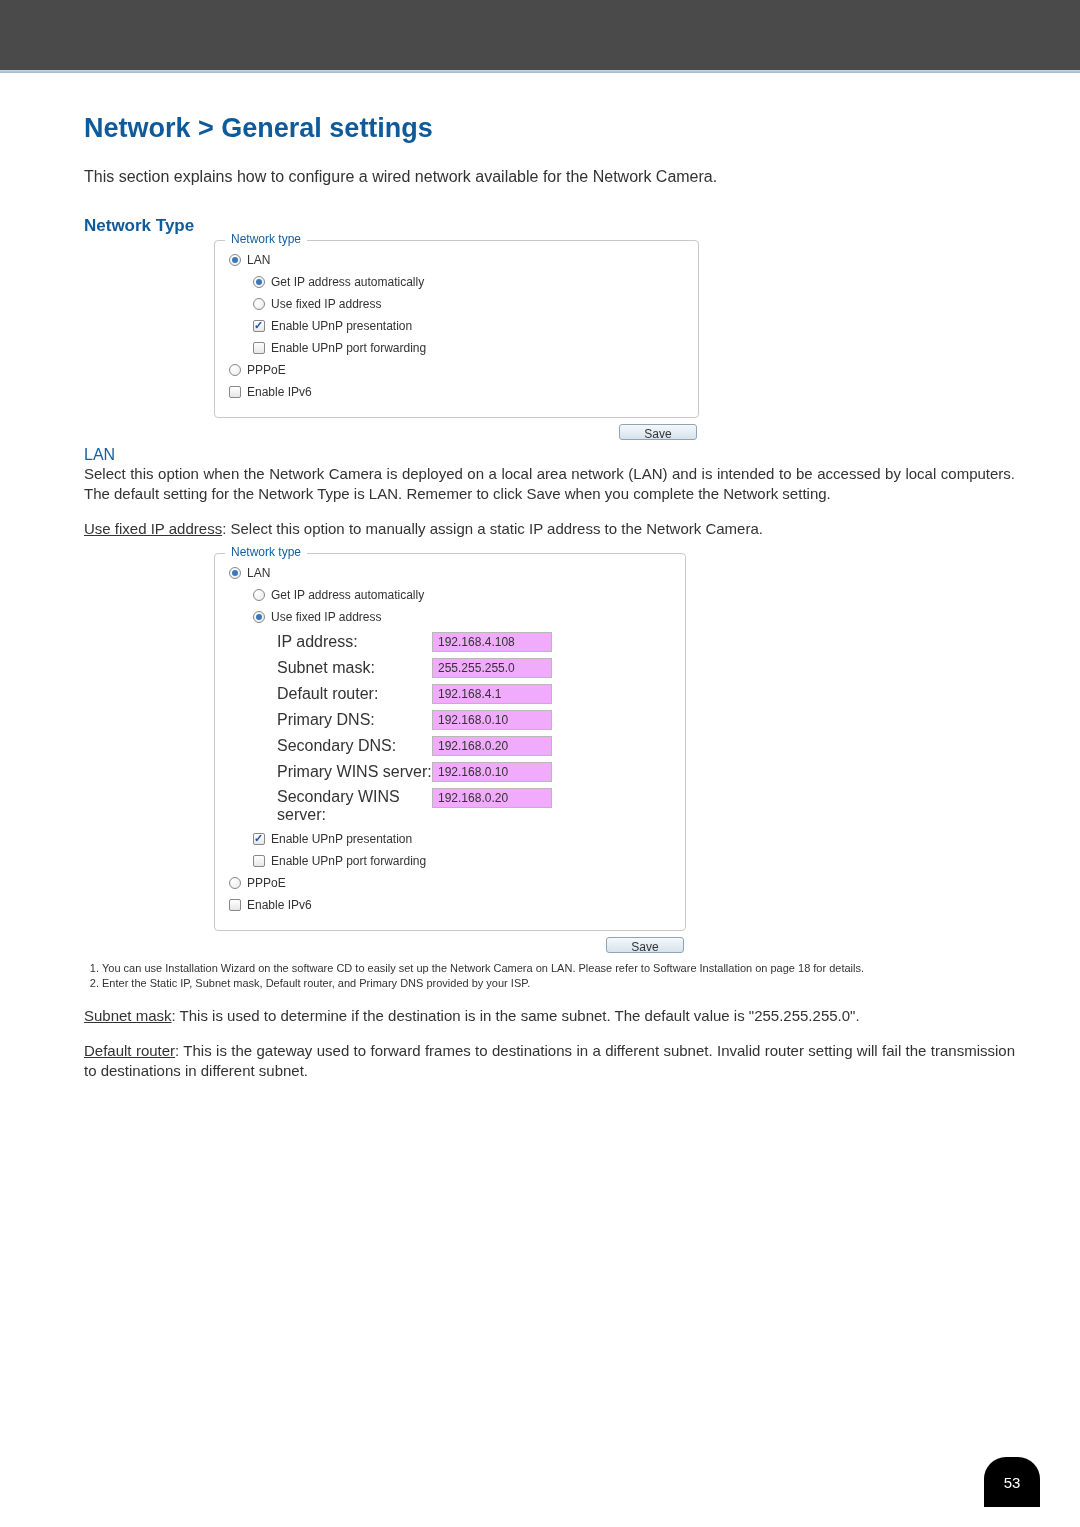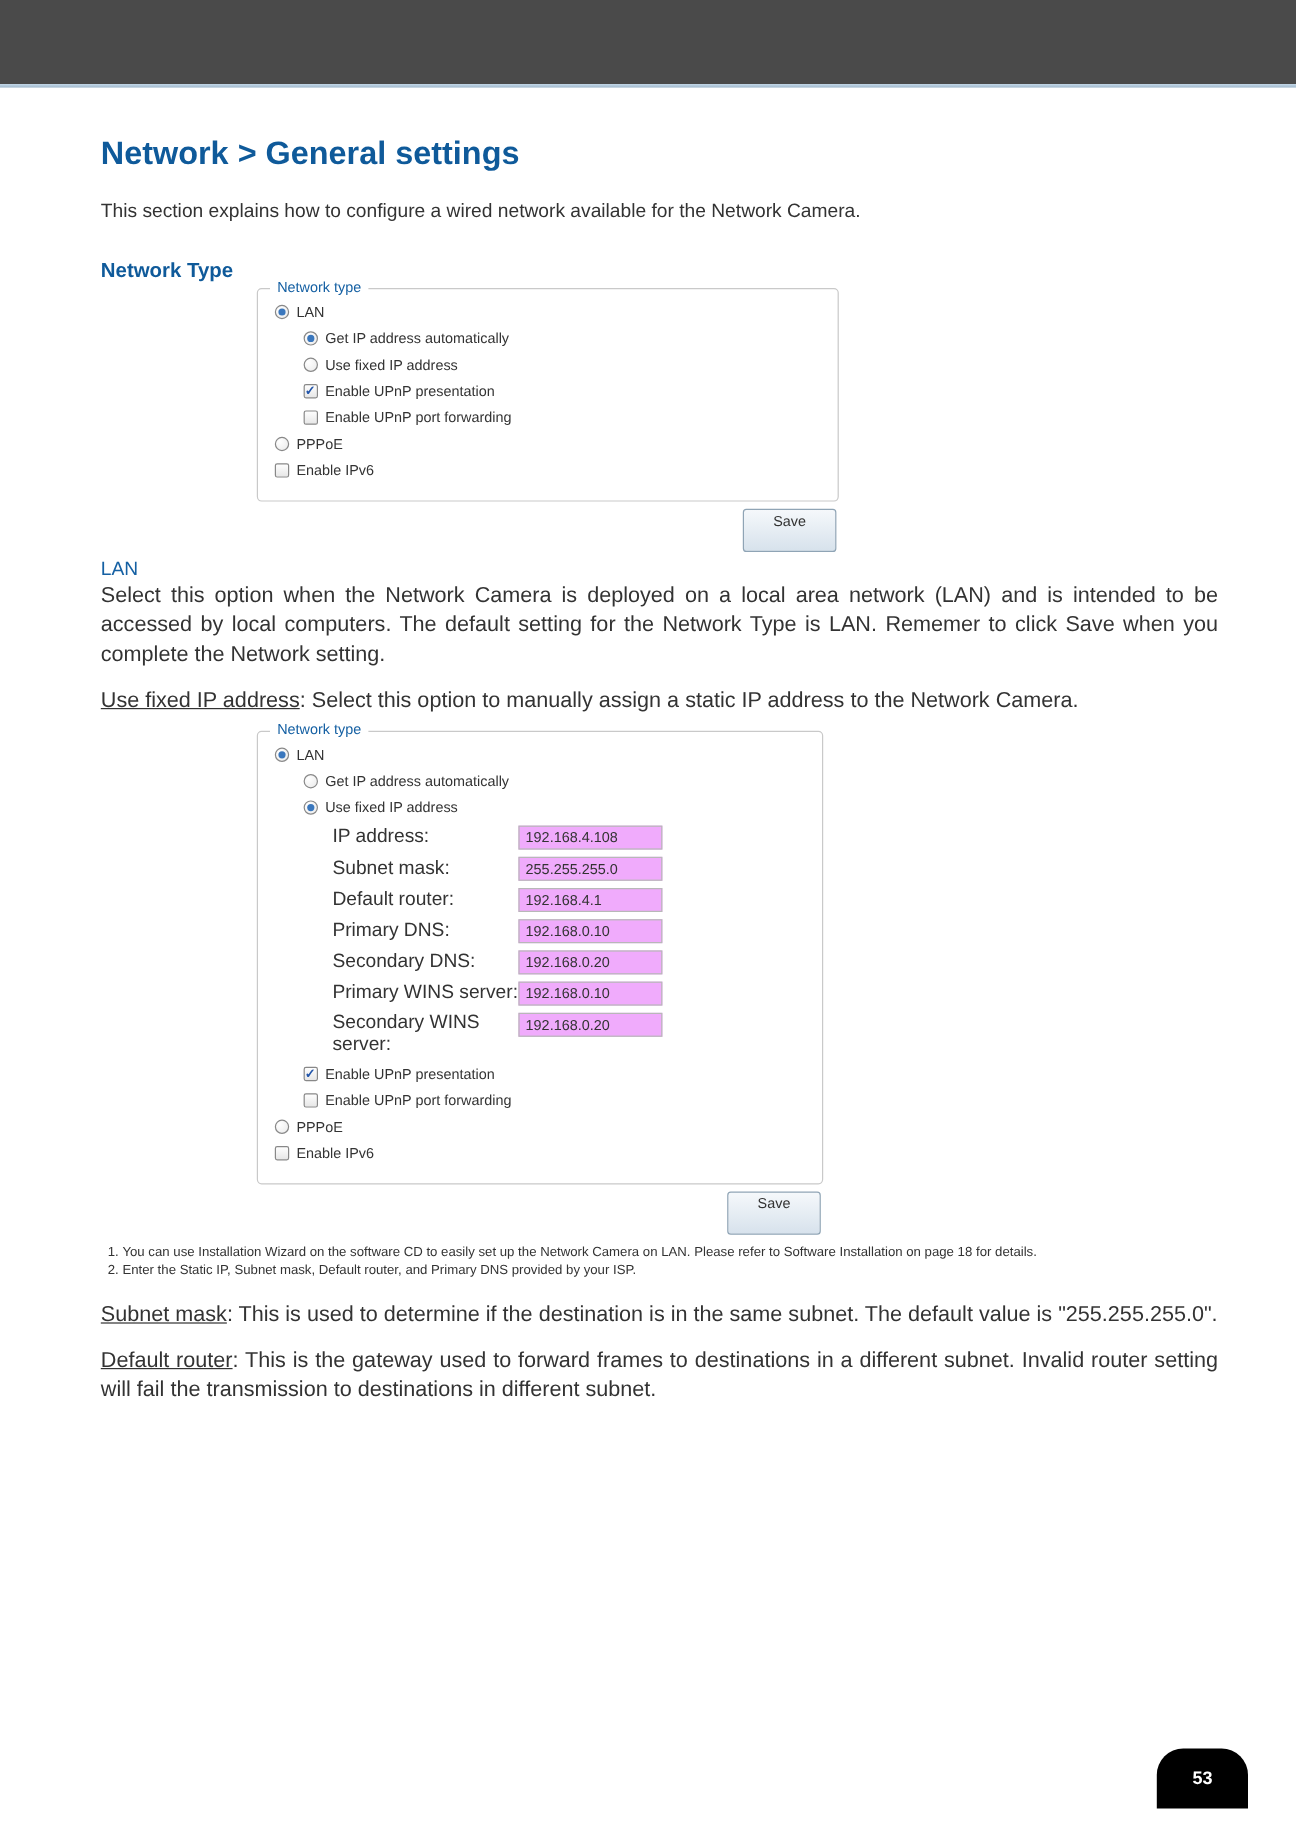--- a/index.html
+++ b/index.html
@@ -105,21 +105,21 @@
   .checkbox.checked::after {
     content: "✓";
     position: absolute;
     left: 0px; top: -2px;
     font-size: 11px;
     color: #2255aa;
     font-weight: bold;
   }
   .save-button {
     width: 78px;
-    height: 36px;
+    height: 16px;
     font-size: 12px;
     text-align: center;
     line-height: 18px;
     border: 1px solid #8fa4b5;
     border-radius: 3px;
     background: linear-gradient(#f5f8fb, #d7e2ec);
     color: #333;
     float: right;
     margin-top: 6px;
     margin-right: 2px;
@@ -146,48 +146,47 @@
     background: #f0abfc;
   }
 
   .sub-header {
     color: #1560a3;
     font-size: 16px;
     margin-top: 6px;
     margin-bottom: 0;
   }
   .body-para {
-    font-size: 18px;
+    font-size: 15px;
     line-height: 1.35;
     text-align: justify;
     color: #333;
     margin-bottom: 14px;
   }
   .u { text-decoration: underline; }
   ol.num-list {
     margin: 8px 0 16px 18px;
     font-size: 11px;
     line-height: 1.35;
   }
 
   .page-number-badge {
     position: absolute;
     right: 40px;
     bottom: 20px;
-    width: 76px;
+    width: 56px;
     height: 50px;
     background: #000;
     color: #fff;
     border-top-left-radius: 22px;
     border-top-right-radius: 22px;
     display: flex;
     align-items: center;
     justify-content: center;
     font-size: 15px;
-    font-weight: bold;
   }
 </style>
 </head>
 <body>
 
 <div class="top-banner"></div>
 <div class="top-divider"></div>
 
 <div class="content">
 

